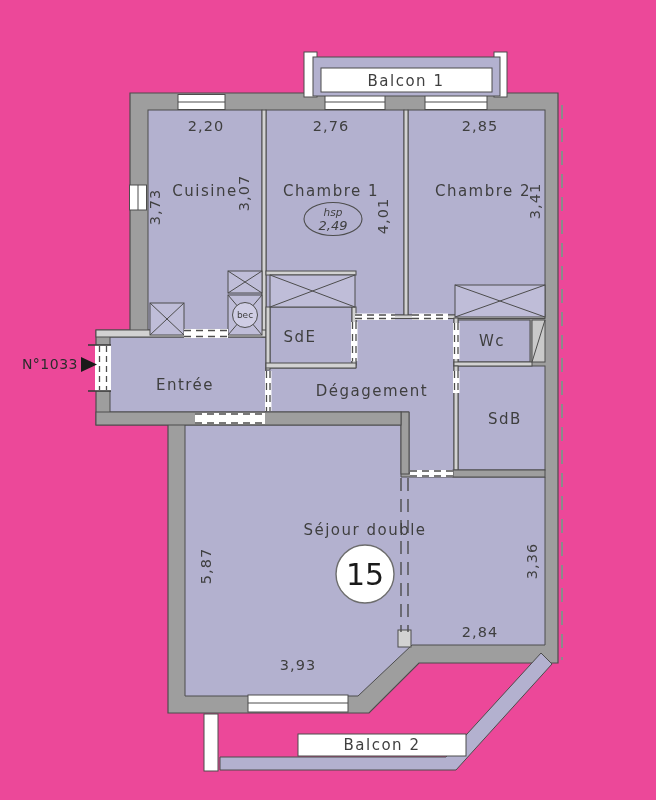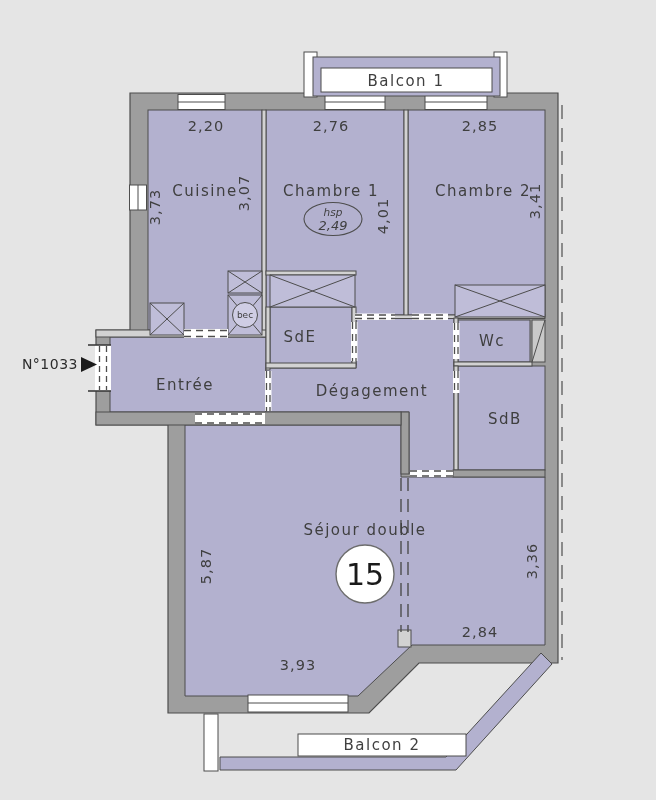--- a/index.html
+++ b/index.html
@@ -1,16 +1,16 @@
 <!DOCTYPE html>
 <html><head>
 <meta charset="utf-8">
 <style>
   html,body{margin:0;padding:0;background:#ffffff;}
-  .plan-wrap{width:656px;height:800px;background:#e5e5e5;position:relative;font-family:"DejaVu Sans",sans-serif;}
+  .plan-wrap{width:656px;height:800px;background:#ec4899;position:relative;font-family:"DejaVu Sans",sans-serif;}
   svg{display:block;}
   .room-label{font-family:"DejaVu Sans",sans-serif;font-size:15px;fill:#3f3f3f;letter-spacing:1.5px;}
   .dim{font-family:"DejaVu Sans",sans-serif;font-size:14.5px;fill:#3f3f3f;letter-spacing:1px;}
   .tiny{font-family:"DejaVu Sans",sans-serif;font-size:9px;fill:#3f3f3f;}
   .hsp{font-family:"DejaVu Sans",sans-serif;font-style:italic;font-size:10.5px;fill:#3f3f3f;}
   .hspv{font-family:"DejaVu Sans",sans-serif;font-style:italic;font-size:13px;fill:#3f3f3f;}
   .lotnum{font-family:"DejaVu Sans",sans-serif;font-size:30px;fill:#1a1a1a;}
   .lotdoor{font-family:"DejaVu Sans",sans-serif;font-size:14px;fill:#2c2c2c;letter-spacing:0.5px;}
 </style>
 </head>

